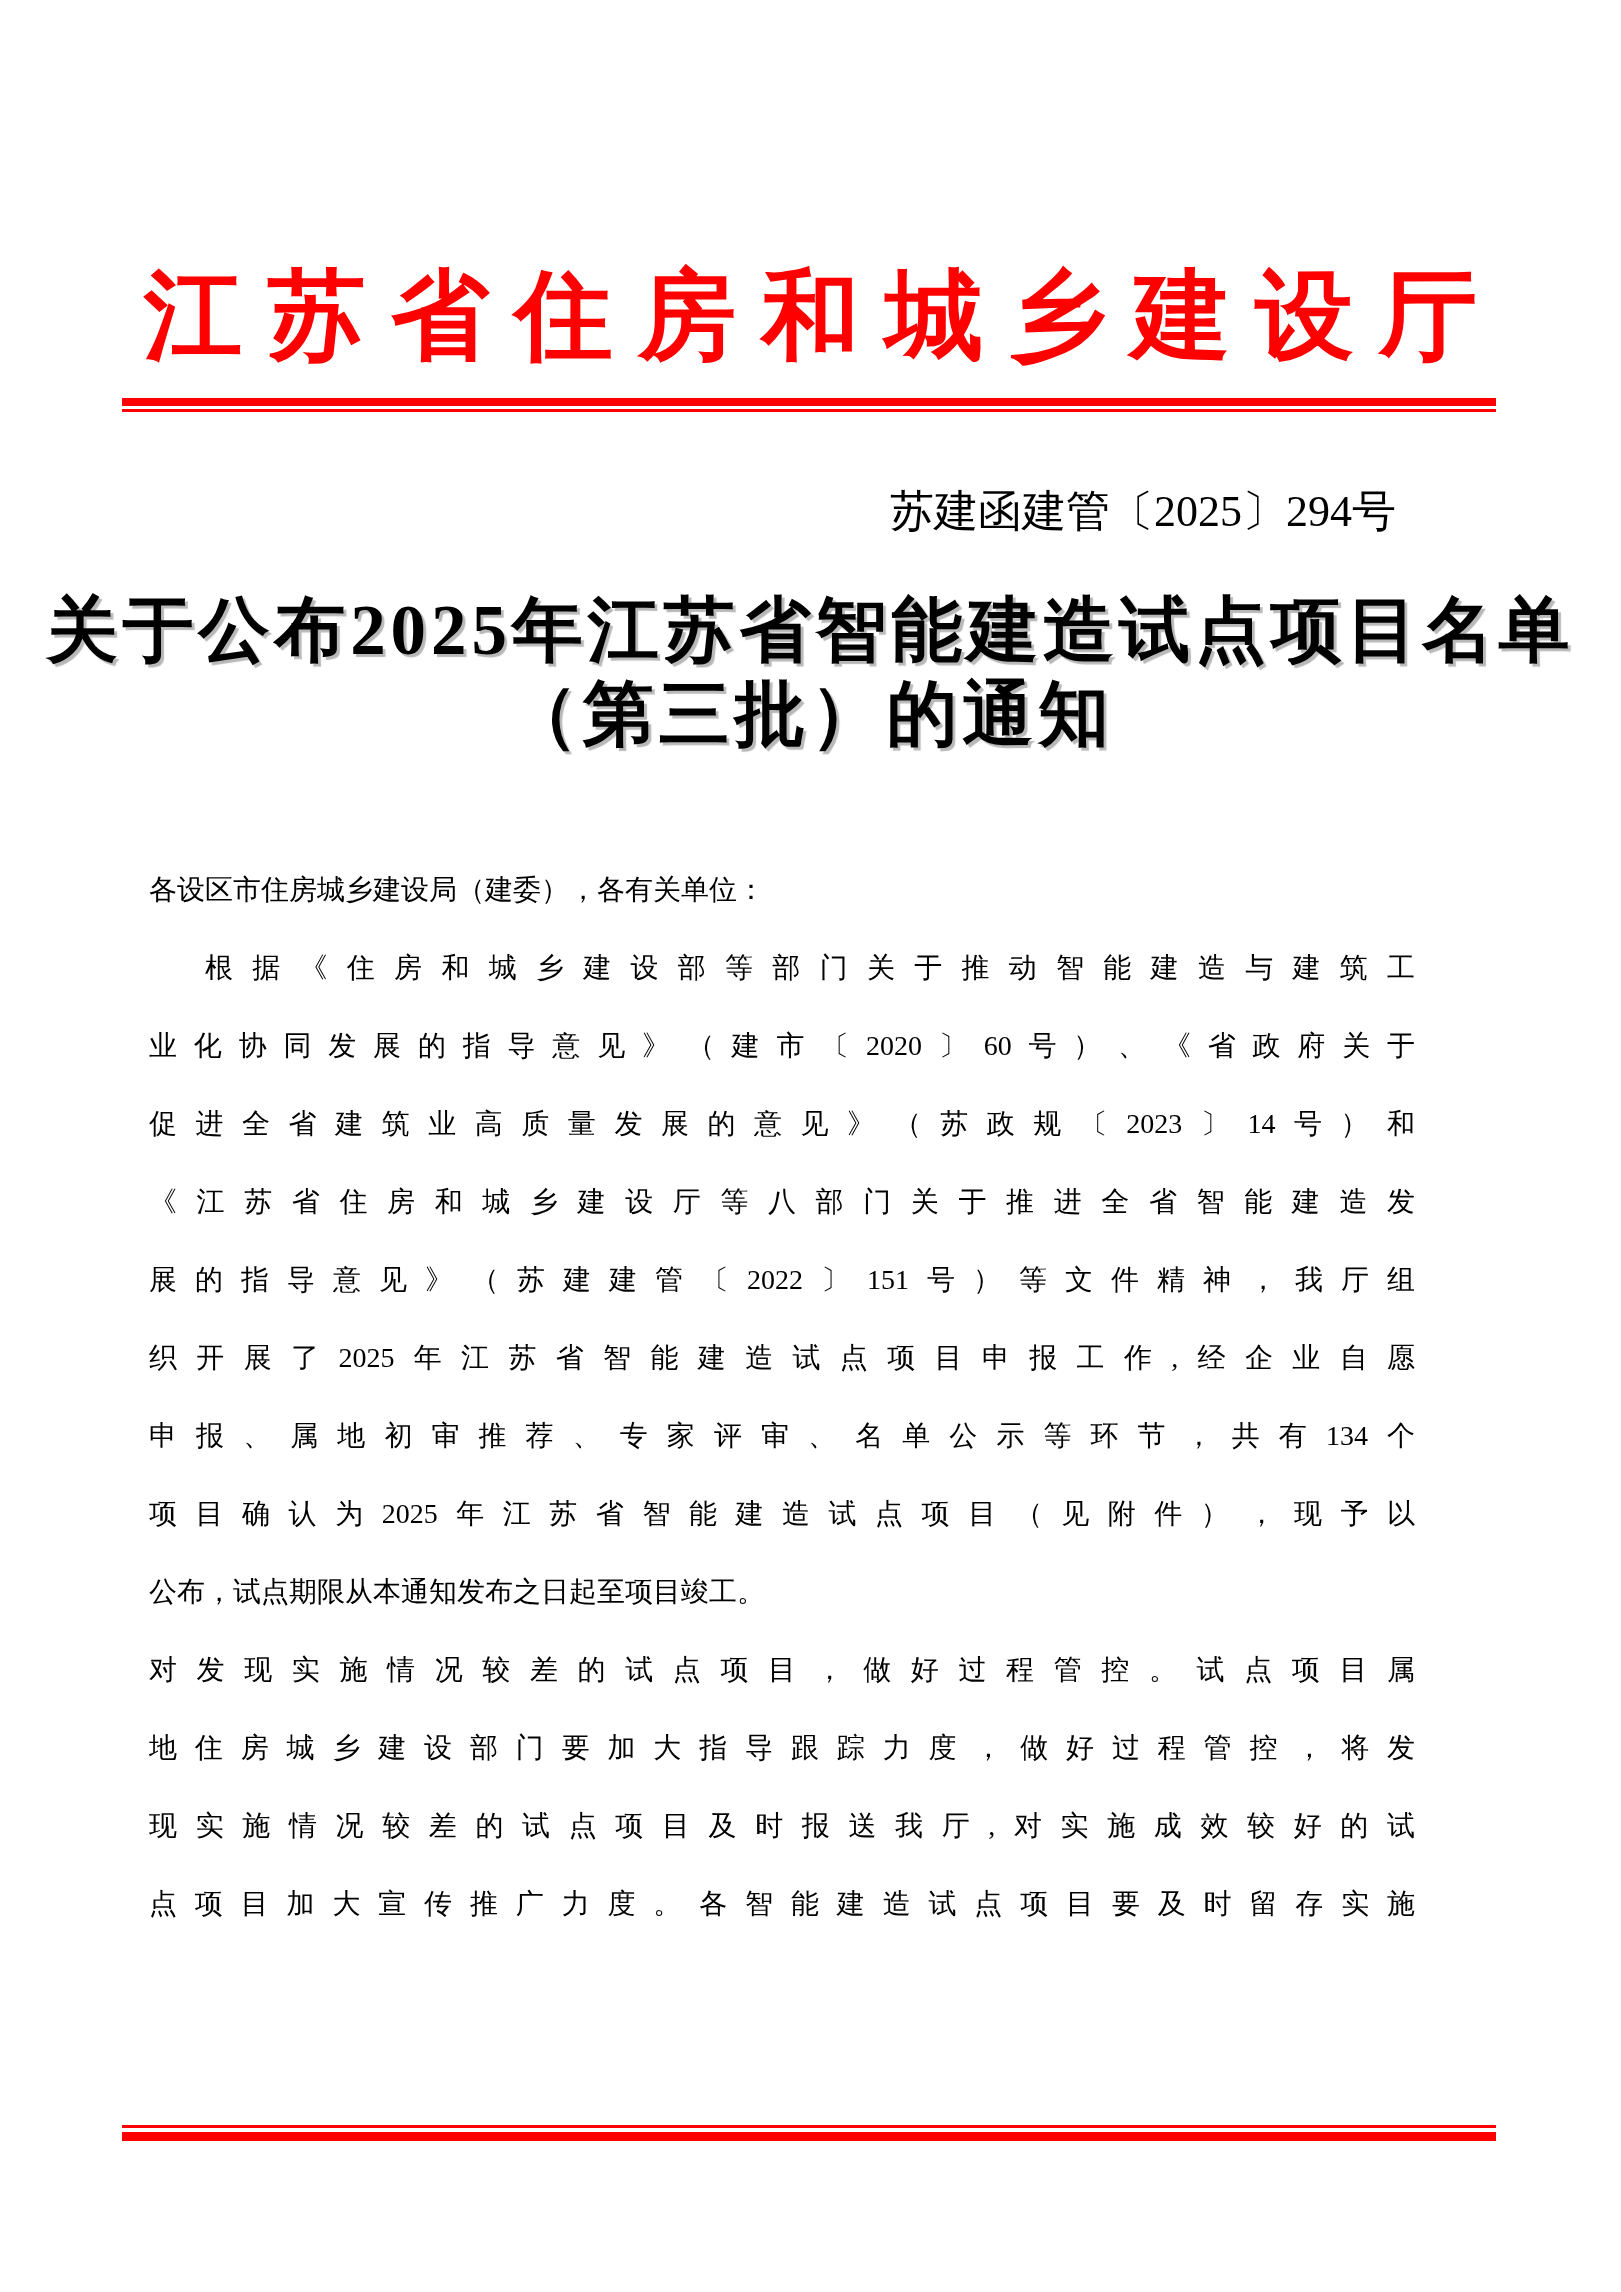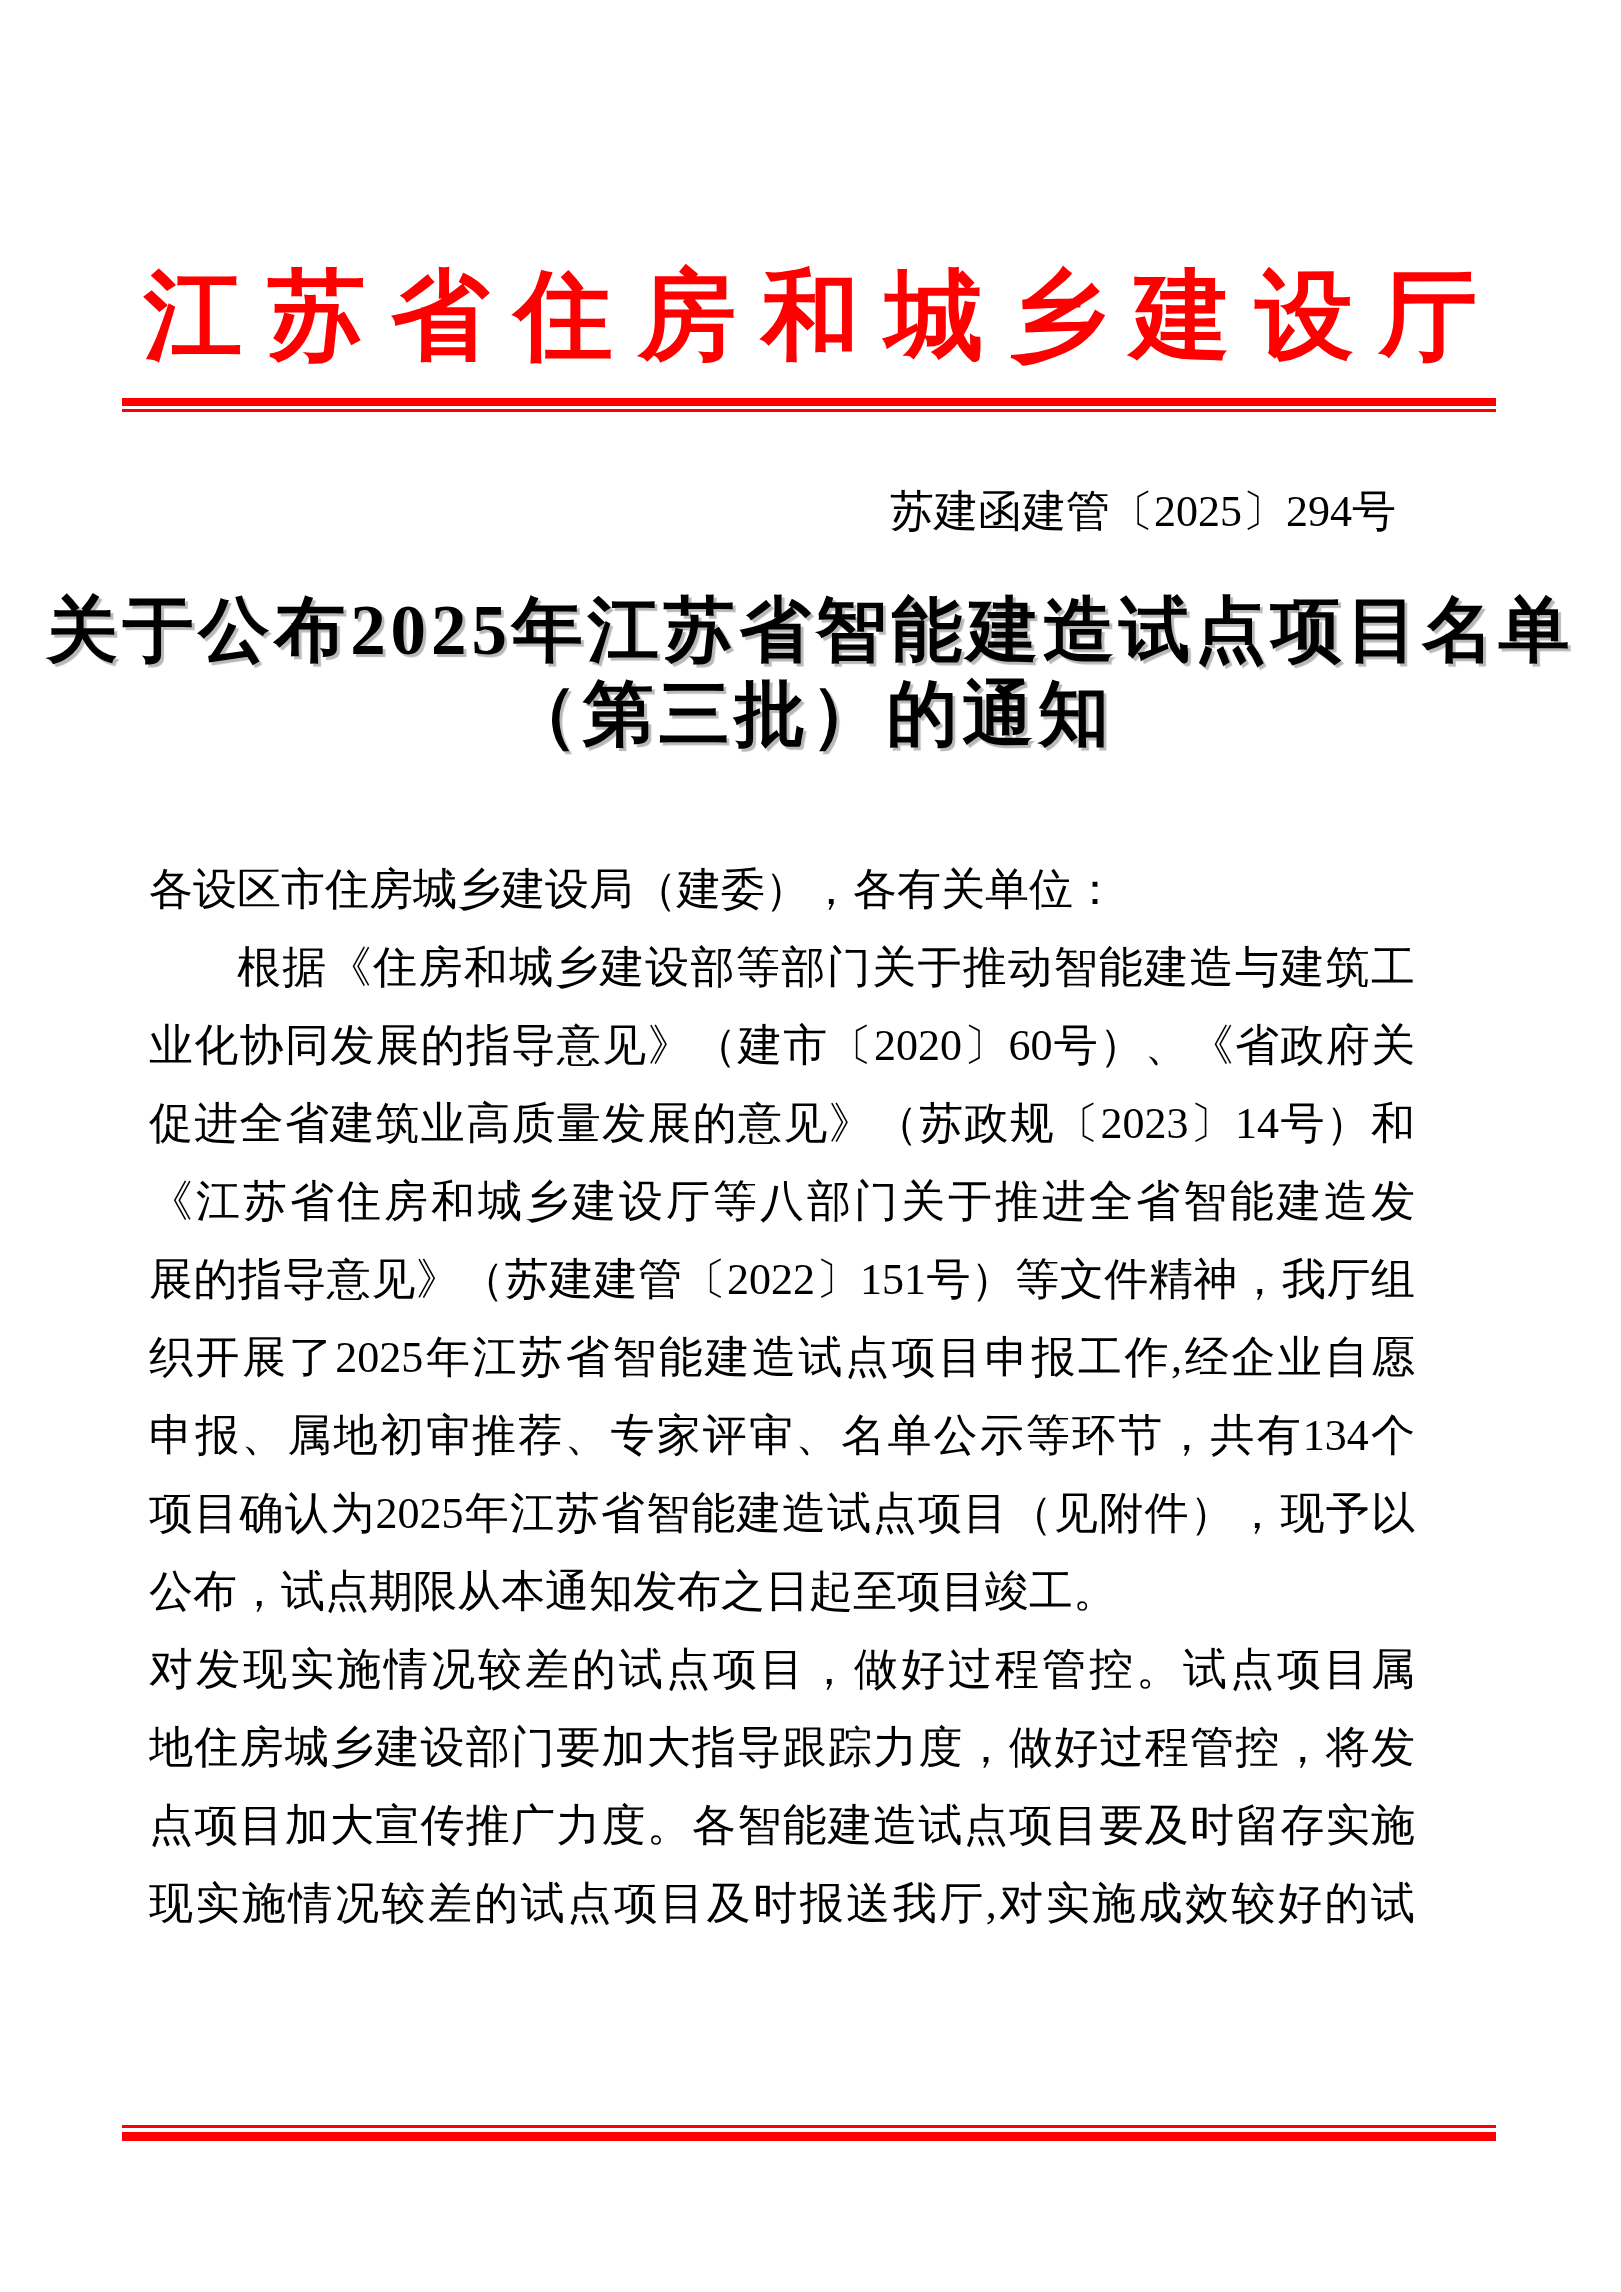--- a/index.html
+++ b/index.html
@@ -49,21 +49,21 @@
     font-weight:bold;
     font-size:71px;
     line-height:84px;
     letter-spacing:4.9px;
     text-shadow:2.9px 2.9px 1px rgba(0,0,0,0.28);
   }
   .body-text{
     position:absolute;
     top:851px;left:149px;
     width:1266px;
-    font-size:44px;
+    font-size:28px;
   }
   .body-text .line{
     height:78px;
     line-height:78px;
     white-space:nowrap;
     text-align:left;
   }
   .body-text .line.j{
     white-space:normal;
     text-align:justify;
@@ -99,22 +99,22 @@
       <div class="line j">业化协同发展的指导意见》（建市〔2020〕60号）、《省政府关于</div>
       <div class="line j">促进全省建筑业高质量发展的意见》（苏政规〔2023〕14号）和</div>
       <div class="line j">《江苏省住房和城乡建设厅等八部门关于推进全省智能建造发</div>
       <div class="line j">展的指导意见》（苏建建管〔2022〕151号）等文件精神，我厅组</div>
       <div class="line j">织开展了2025年江苏省智能建造试点项目申报工作,经企业自愿</div>
       <div class="line j">申报、属地初审推荐、专家评审、名单公示等环节，共有134个</div>
       <div class="line j">项目确认为2025年江苏省智能建造试点项目（见附件），现予以</div>
       <div class="line">公布，试点期限从本通知发布之日起至项目竣工。</div>
       <div class="line j">对发现实施情况较差的试点项目，做好过程管控。试点项目属</div>
       <div class="line j">地住房城乡建设部门要加大指导跟踪力度，做好过程管控，将发</div>
+      <div class="line j">现实施情况较差的试点项目及时报送我厅,对实施成效较好的试</div>
       <div class="line j">点项目加大宣传推广力度。各智能建造试点项目要及时留存实施</div>
-      <div class="line j">现实施情况较差的试点项目及时报送我厅,对实施成效较好的试</div>
     </div>
 
   <div class="rule rule-bottom">
     <div class="thin"></div>
     <div class="gap"></div>
     <div class="thick"></div>
   </div>
 
 </div>
 

